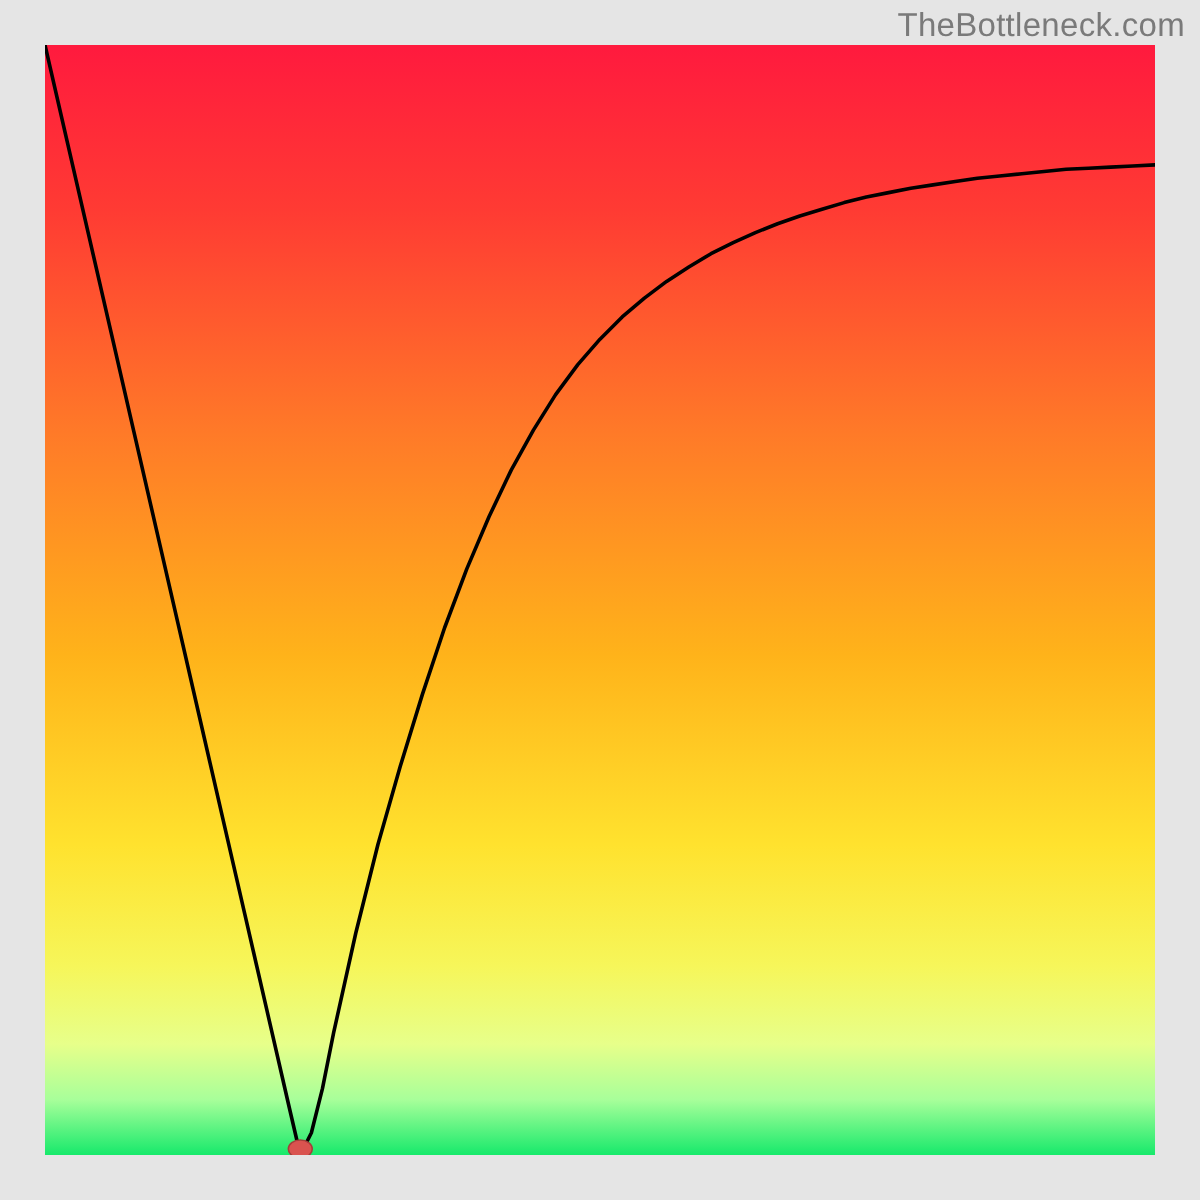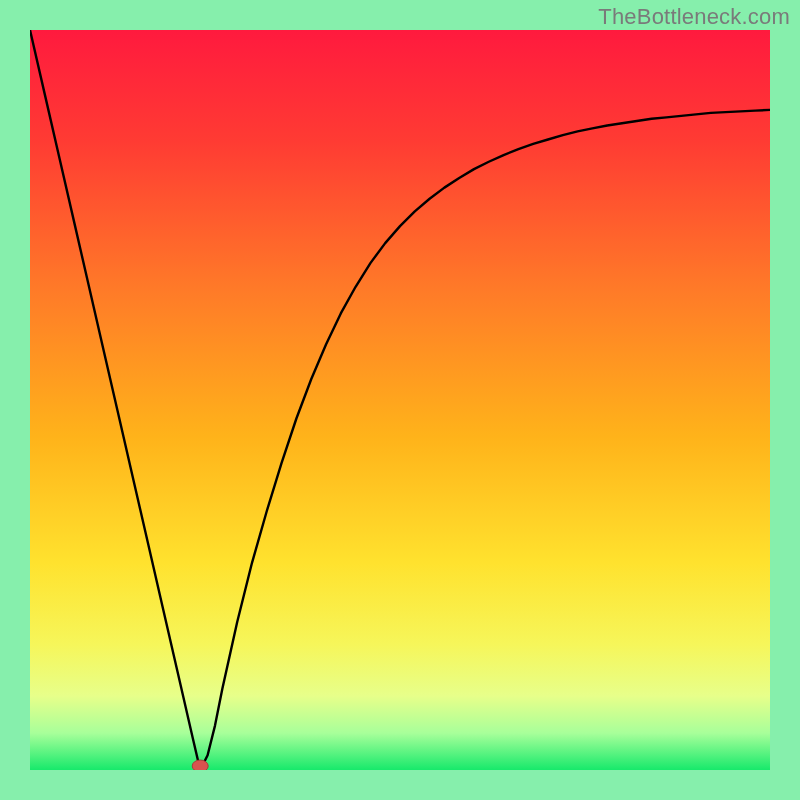--- a/index.html
+++ b/index.html
@@ -8,21 +8,21 @@
     width: 800px;
     height: 800px;
     overflow: hidden;
     background: #000;
     font-family: Arial, Helvetica, sans-serif;
   }
   .frame {
     position: relative;
     width: 800px;
     height: 800px;
-    background: #86efac;
+    background: #e5e5e5;
   }
   .plot {
     position: absolute;
     left: 30px;
     top: 30px;
     width: 740px;
     height: 740px;
   }
   .watermark {
     position: absolute;

